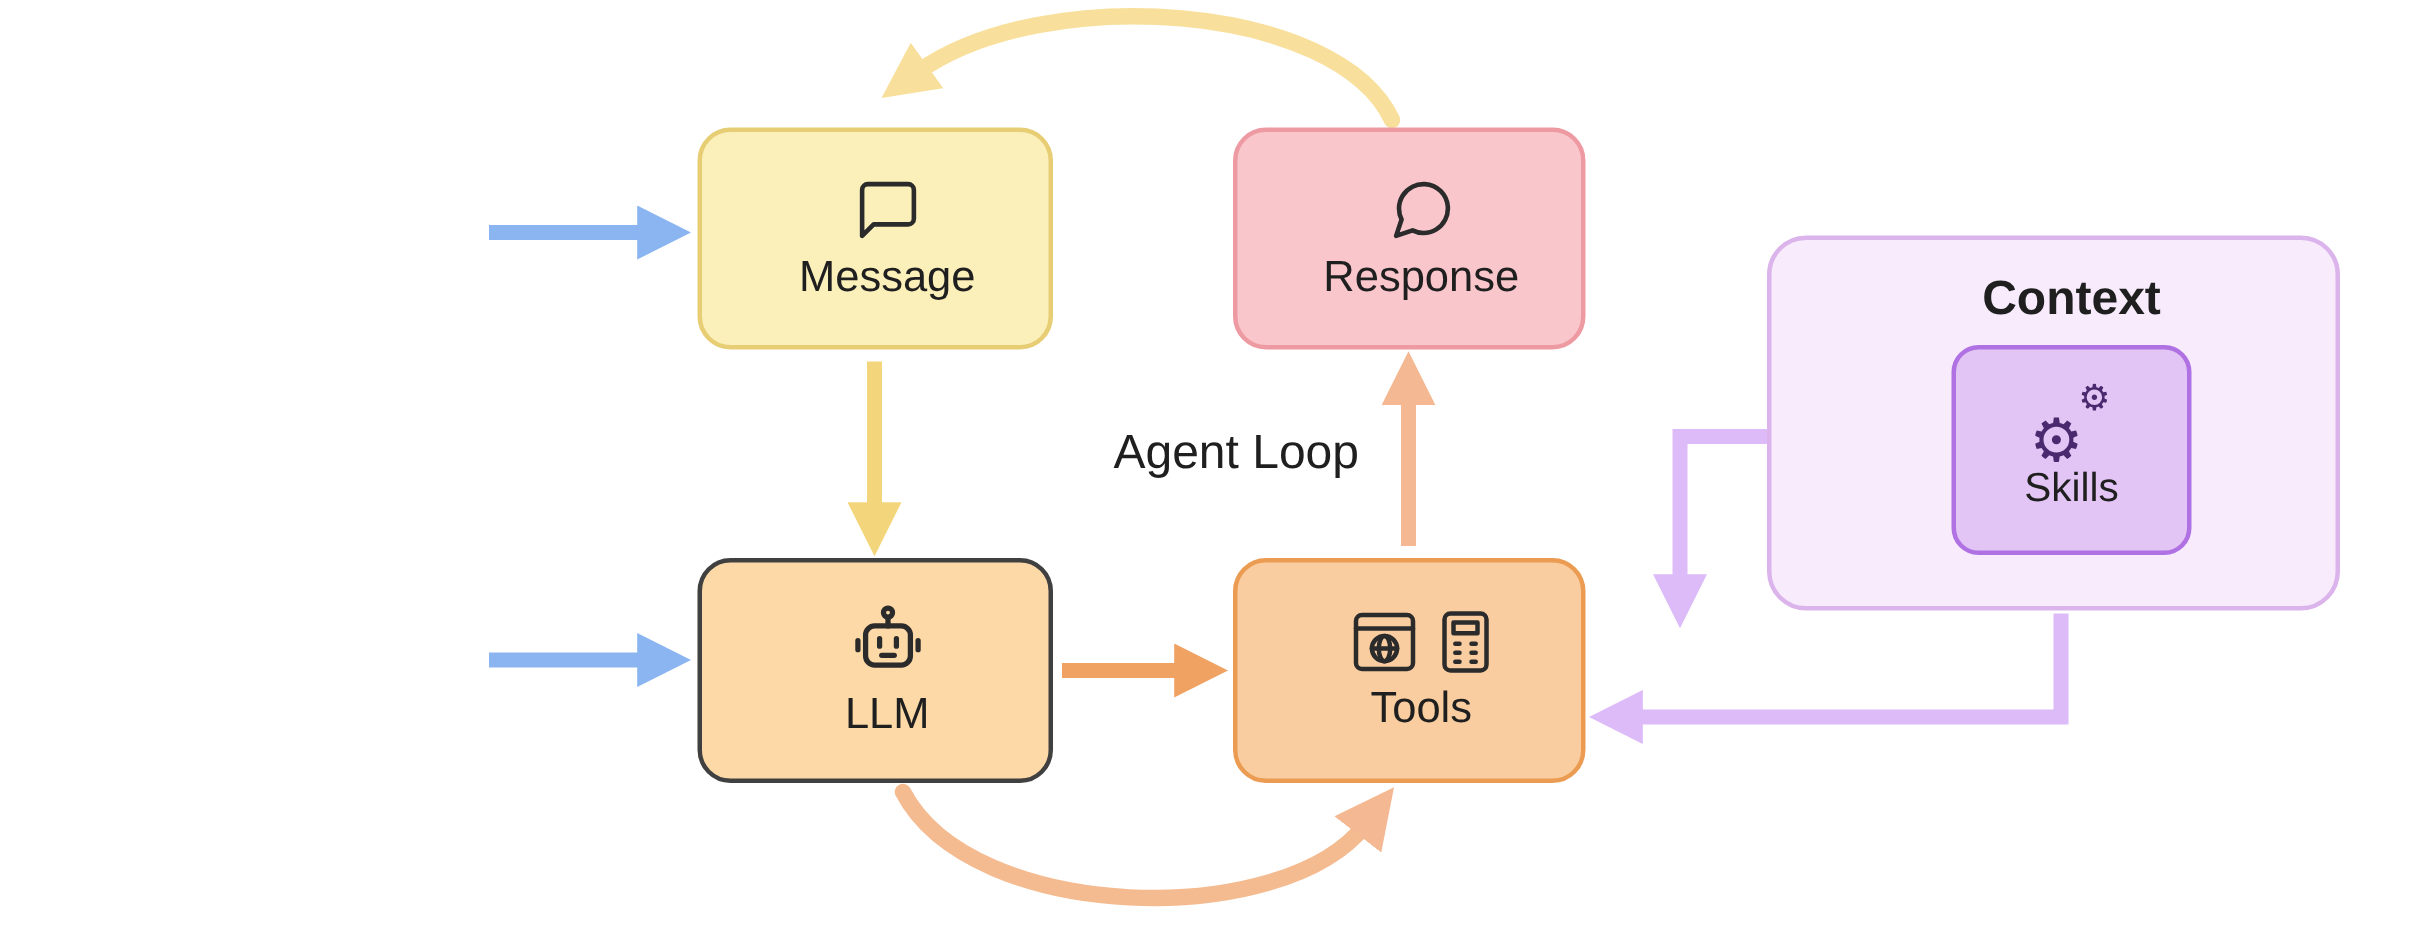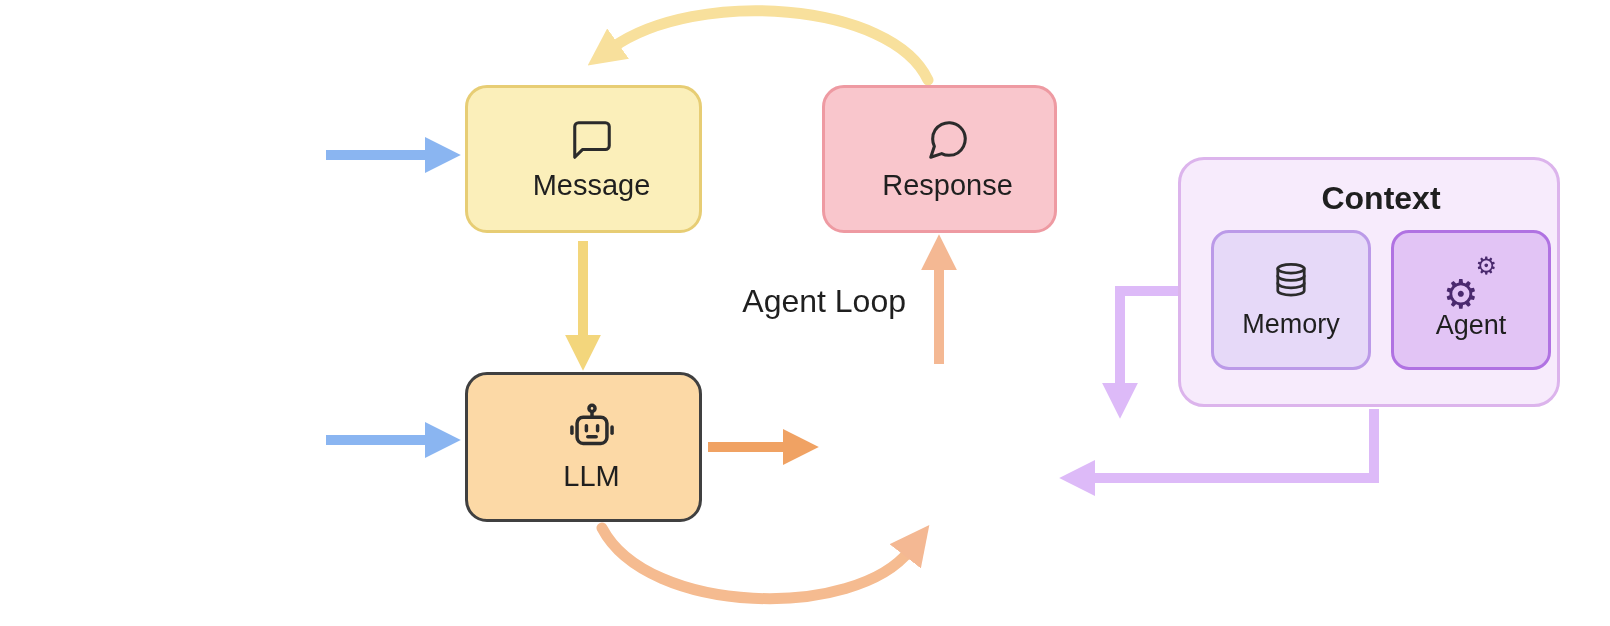--- a/index.html
+++ b/index.html
@@ -113,39 +113,52 @@
       <rect x="5.6" y="6.4" width="12.8" height="11.2" rx="2.6"></rect>
       <line x1="9.6" y1="10" x2="9.6" y2="12.2"></line>
       <line x1="14.4" y1="10" x2="14.4" y2="12.2"></line>
       <line x1="10.2" y1="14.8" x2="13.8" y2="14.8"></line>
       <line x1="3.4" y1="10.6" x2="3.4" y2="13.2"></line>
       <line x1="20.6" y1="10.6" x2="20.6" y2="13.2"></line>
     </svg>
     <div class="node-label">LLM</div>
   </div>
 
+  <div class="box node node-tools">
+    <div class="tools-icons">
+      <svg class="icon" width="48" height="44" viewBox="0 0 24 22" fill="none" stroke="#2b2b2b" stroke-width="1.5" stroke-linecap="round" stroke-linejoin="round">
+        <rect x="2.5" y="2" width="19" height="18" rx="2"></rect>
+        <line x1="2.5" y1="6.5" x2="21.5" y2="6.5"></line>
+        <circle cx="12" cy="13.2" r="4.2"></circle>
+        <line x1="7.8" y1="13.2" x2="16.2" y2="13.2"></line>
+        <ellipse cx="12" cy="13.2" rx="1.9" ry="4.2"></ellipse>
+      </svg>
+      <svg class="icon" width="40" height="44" viewBox="0 0 20 22" fill="none" stroke="#2b2b2b" stroke-width="1.5" stroke-linecap="round" stroke-linejoin="round">
+        <rect x="3" y="1.5" width="14" height="19" rx="2"></rect>
+        <rect x="6" y="4.5" width="8" height="3.6"></rect>
+        <line x1="6.6" y1="11.6" x2="8" y2="11.6"></line>
+          <line x1="12" y1="11.6" x2="13.4" y2="11.6"></line>
+        <line x1="6.6" y1="14.6" x2="8" y2="14.6"></line>
+          <line x1="12" y1="14.6" x2="13.4" y2="14.6"></line>
+        <line x1="6.6" y1="17.6" x2="8" y2="17.6"></line>
+          <line x1="12" y1="17.6" x2="13.4" y2="17.6"></line>
+      </svg>
+    </div>
+    <div class="node-label">Tools</div>
+  </div>
 
   <div class="box context">
     <div class="context-title">Context</div>
     <div class="context-row">
 
-      <div class="sub-box memory-box">
-        <svg class="icon" width="44" height="44" viewBox="0 0 24 24" fill="none" stroke="#2b2b2b" stroke-width="1.5" stroke-linecap="round" stroke-linejoin="round">
-          <ellipse cx="12" cy="4.2" rx="7.2" ry="2.4"></ellipse>
-          <path d="M4.8 4.2v4c0 1.33 3.22 2.4 7.2 2.4s7.2-1.07 7.2-2.4v-4"></path>
-          <path d="M4.8 8.2v4c0 1.33 3.22 2.4 7.2 2.4s7.2-1.07 7.2-2.4v-4"></path>
-          <path d="M4.8 12.2v4c0 1.33 3.22 2.4 7.2 2.4s7.2-1.07 7.2-2.4v-4"></path>
-        </svg>
-        <div class="sub-label">Memory</div>
-      </div>
 
       <div class="sub-box skills-box">
         <div class="gears">
           <span class="gear-big">⚙</span>
           <span class="gear-small">⚙</span>
         </div>
-        <div class="sub-label">Agent</div>
+        <div class="sub-label">Skills</div>
       </div>
 
     </div>
   </div>
 
 </div>
 
 </body></html>

